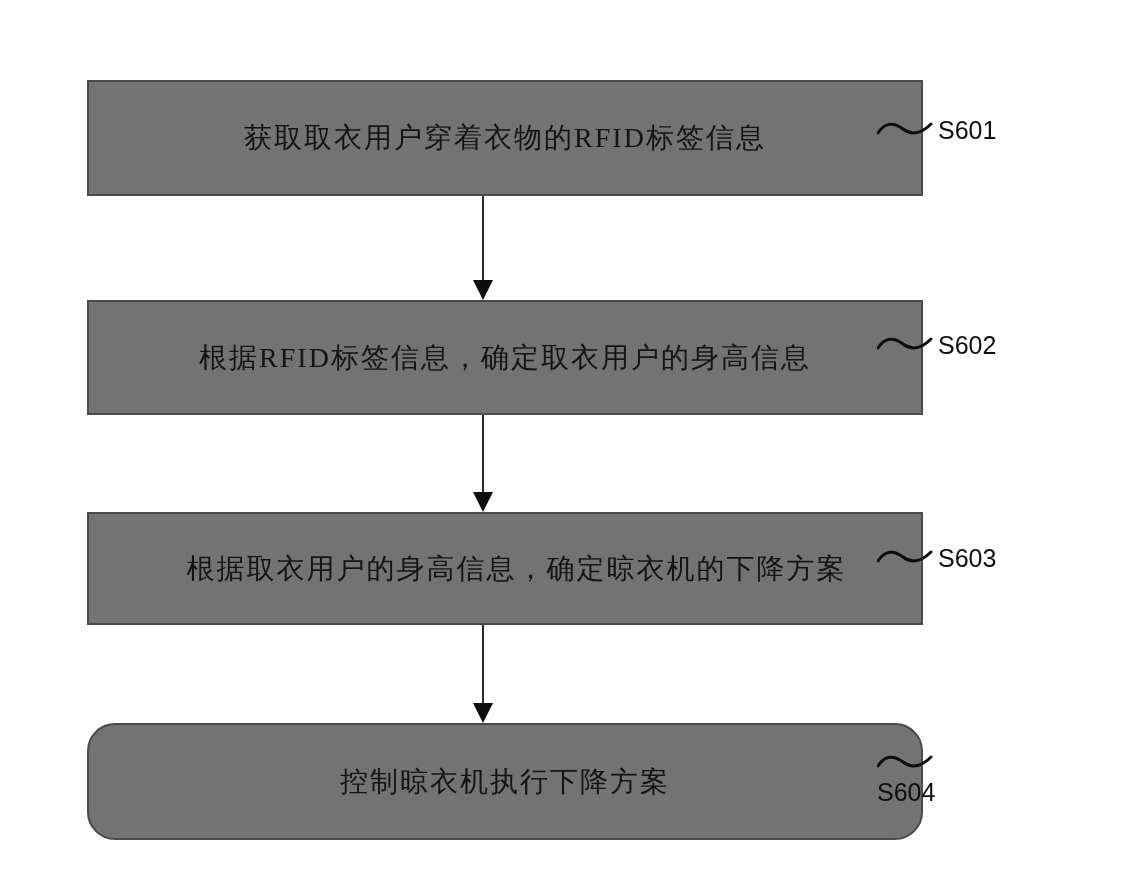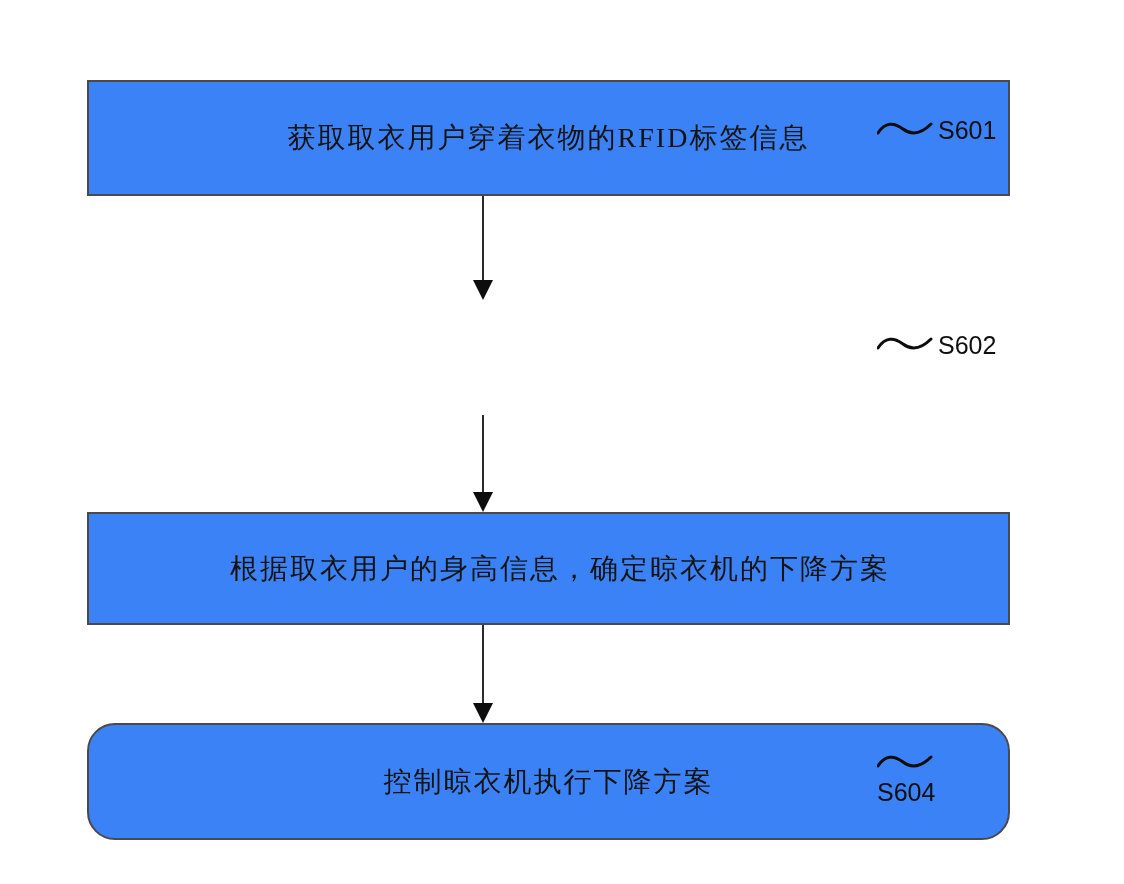--- a/index.html
+++ b/index.html
@@ -11,24 +11,24 @@
   .figure {
     position: relative;
     width: 1124px;
     height: 884px;
     background: #ffffff;
     overflow: hidden;
   }
   .step-box {
     position: absolute;
     left: 87px;
-    width: 923px;
+    width: 836px;
     box-sizing: border-box;
     border: 2px solid #4a4a4a;
-    background: #3b82f6;
+    background: #737373;
     display: flex;
     align-items: center;
     justify-content: center;
   }
   .step-text {
     color: #141414;
     font-size: 28px;
     letter-spacing: 2px;
     text-align: center;
     font-family: "Liberation Serif", "DejaVu Serif", serif;
@@ -89,20 +89,23 @@
   #label-4 { top: 751px; flex-direction: column; }
 </style>
 </head>
 <body>
 
 <div class="figure">
 
   <div class="step-box" id="box-1">
     <span class="step-text">获取取衣用户穿着衣物的RFID标签信息</span>
   </div>
+  <div class="step-box" id="box-2">
+    <span class="step-text">根据RFID标签信息，确定取衣用户的身高信息</span>
+  </div>
   <div class="step-box" id="box-3">
     <span class="step-text">根据取衣用户的身高信息，确定晾衣机的下降方案</span>
   </div>
   <div class="step-box" id="box-4">
     <span class="step-text">控制晾衣机执行下降方案</span>
   </div>
 
   <div class="flow-arrow" id="arrow-1">
     <div class="shaft"></div>
     <div class="head"></div>
@@ -125,20 +128,28 @@
     <span class="label-text">S601</span>
   </div>
   <div class="step-label" id="label-2">
     <span class="wave-icon">
       <svg width="58" height="24" viewBox="0 0 58 24">
         <path d="M1 15 C 8 4, 17 4, 26 11 C 34 17, 43 17, 54 6" stroke="#0d0d0d" stroke-width="3" fill="none" stroke-linecap="round"></path>
       </svg>
     </span>
     <span class="label-text">S602</span>
   </div>
+  <div class="step-label" id="label-3">
+    <span class="wave-icon">
+      <svg width="58" height="24" viewBox="0 0 58 24">
+        <path d="M1 15 C 8 4, 17 4, 26 11 C 34 17, 43 17, 54 6" stroke="#0d0d0d" stroke-width="3" fill="none" stroke-linecap="round"></path>
+      </svg>
+    </span>
+    <span class="label-text">S603</span>
+  </div>
   <div class="step-label" id="label-4">
     <span class="wave-icon">
       <svg width="58" height="24" viewBox="0 0 58 24">
         <path d="M1 15 C 8 4, 17 4, 26 11 C 34 17, 43 17, 54 6" stroke="#0d0d0d" stroke-width="3" fill="none" stroke-linecap="round"></path>
       </svg>
     </span>
     <span class="label-text">S604</span>
   </div>
 
 </div>

